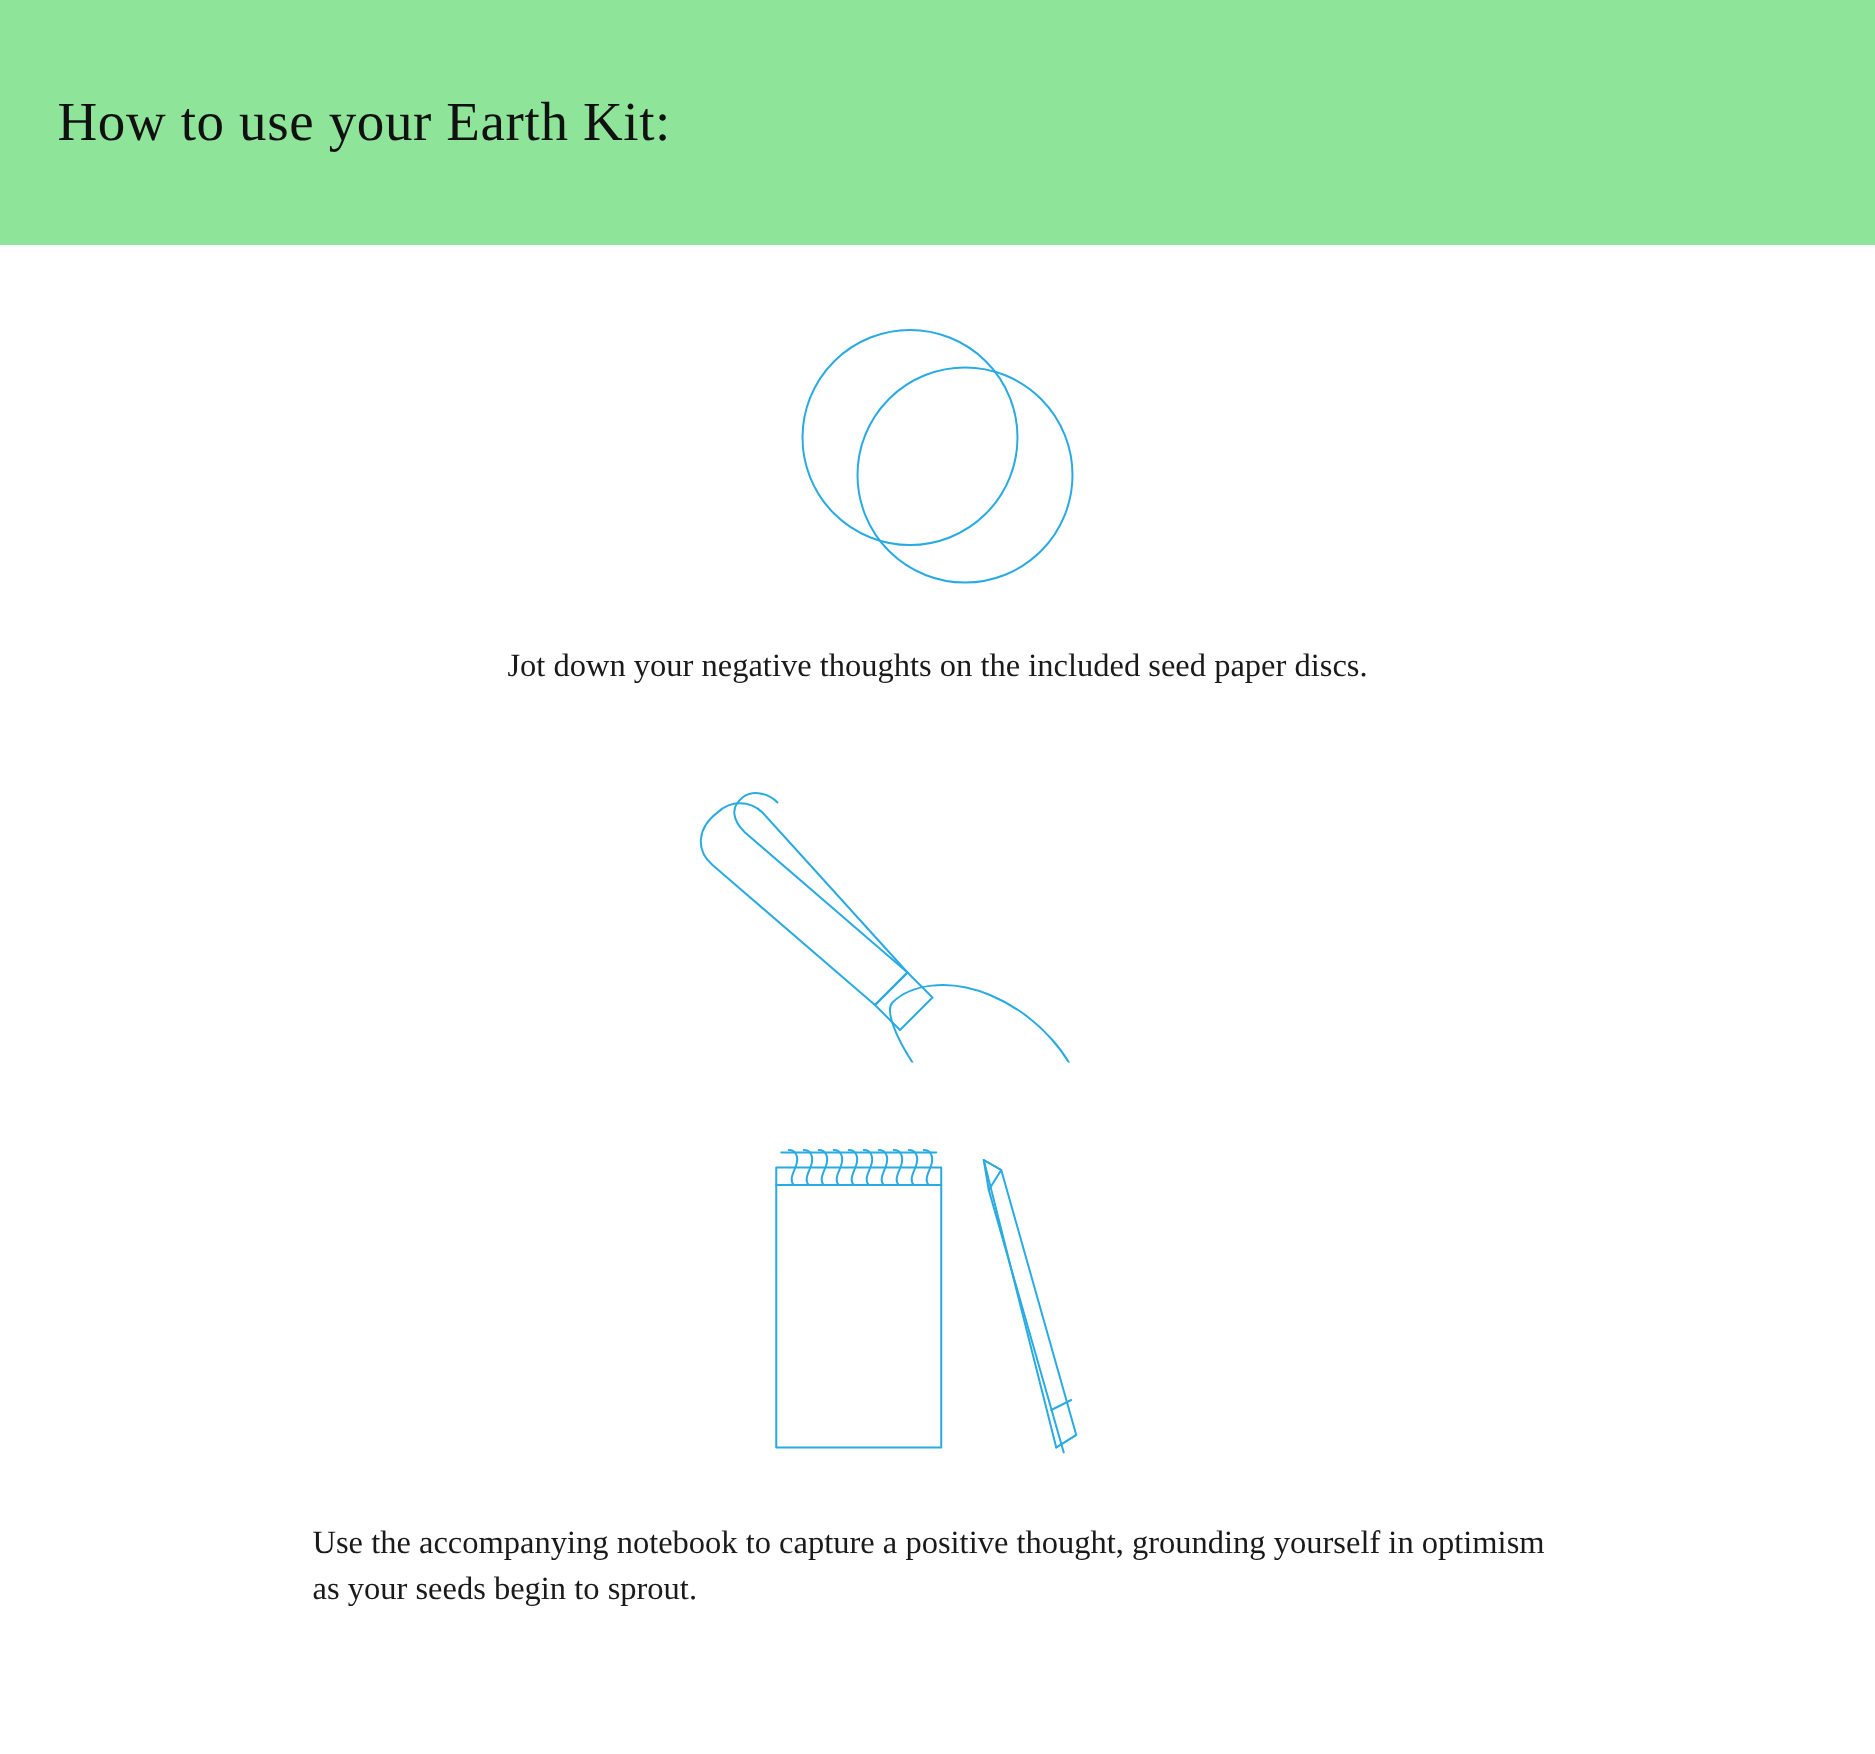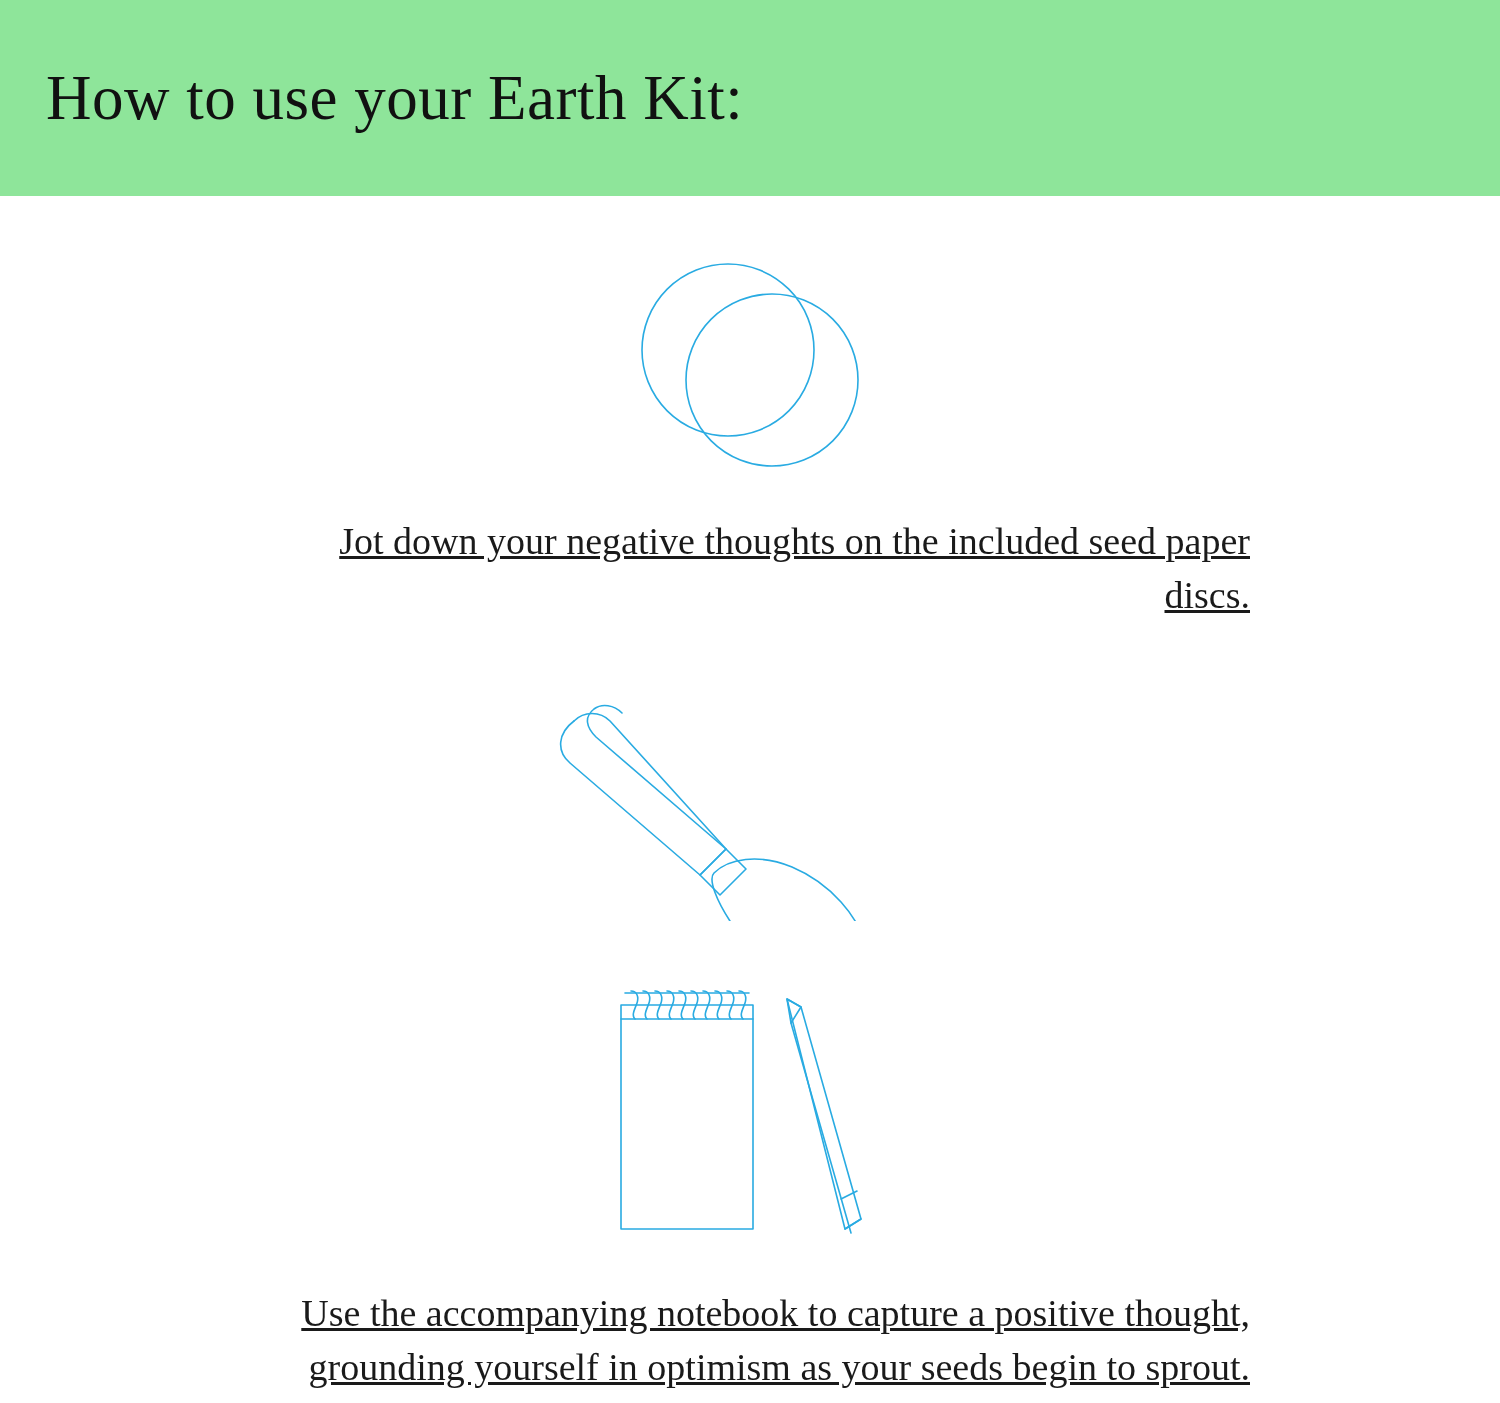--- a/index.html
+++ b/index.html
@@ -25,21 +25,21 @@
     width: 1500px;
     height: 196px;
     background: #8ee59a;
     display: flex;
     align-items: center;
     box-sizing: border-box;
     padding-left: 46px;
   }
   .header-title {
     font-family: "Liberation Serif", serif;
-    font-size: 63px;
+    font-size: 44px;
     line-height: 1.05;
     letter-spacing: 0.5px;
     color: #111111;
     font-weight: 400;
   }
   .steps {
     width: 1500px;
     box-sizing: border-box;
     padding: 0;
   }
@@ -48,27 +48,26 @@
     display: flex;
     flex-direction: column;
     align-items: center;
   }
   .step-art {
     display: flex;
     justify-content: center;
     align-items: center;
   }
   .step-caption {
-    text-align: right;
+    text-align: left;
     font-family: "Liberation Serif", serif;
-    font-size: 38px;
+    font-size: 26px;
     line-height: 1.42;
     color: #1a1a1a;
     max-width: 1000px;
-    text-decoration: underline;
   }
   
   .step-1 .step-art { margin-top: 62px; }
   .step-1 .step-caption { margin-top: 42px; }
 
   .step-2 .step-art { margin-top: 76px; }
   .step-2 .step-caption { margin-top: 42px; }
 
   .step-3 .step-art { margin-top: 62px; }
   .step-3 .step-caption { margin-top: 44px; }

